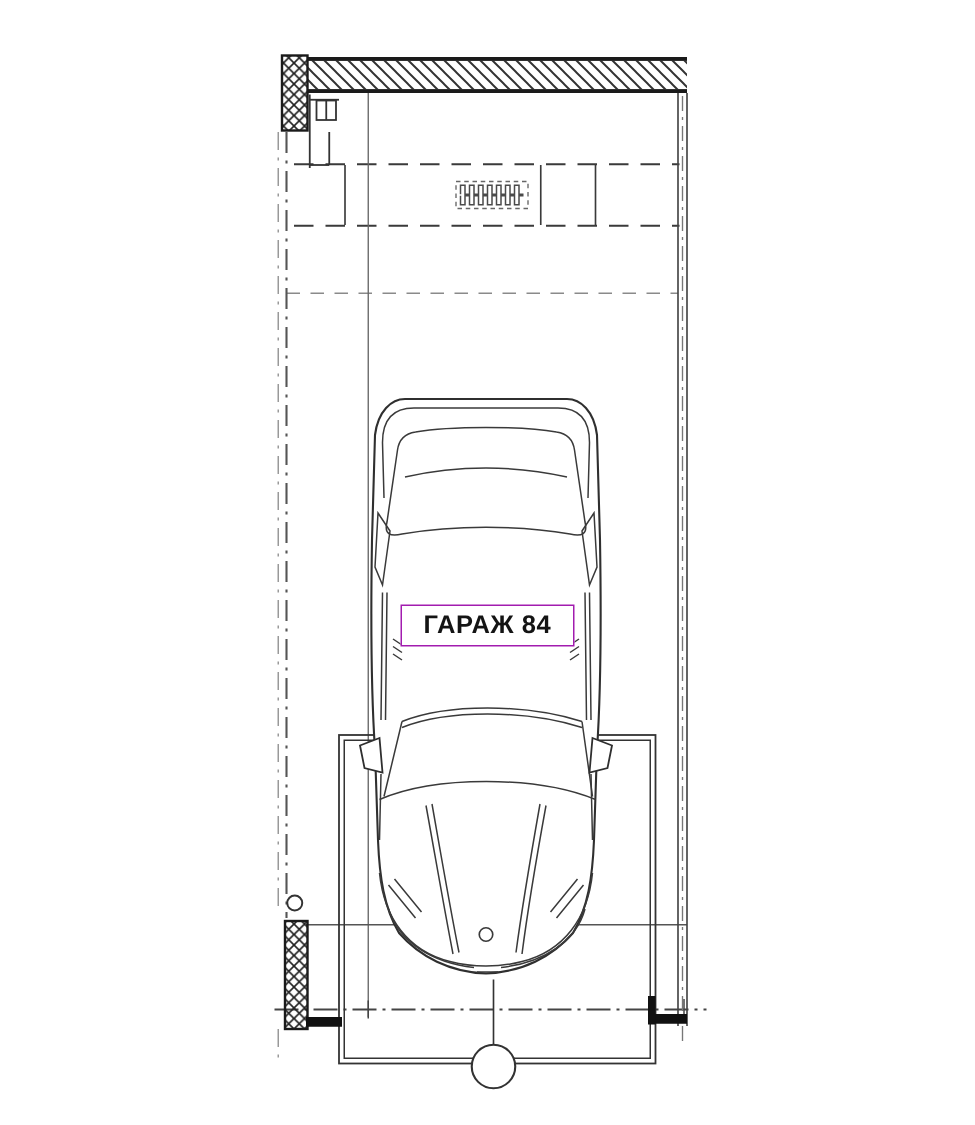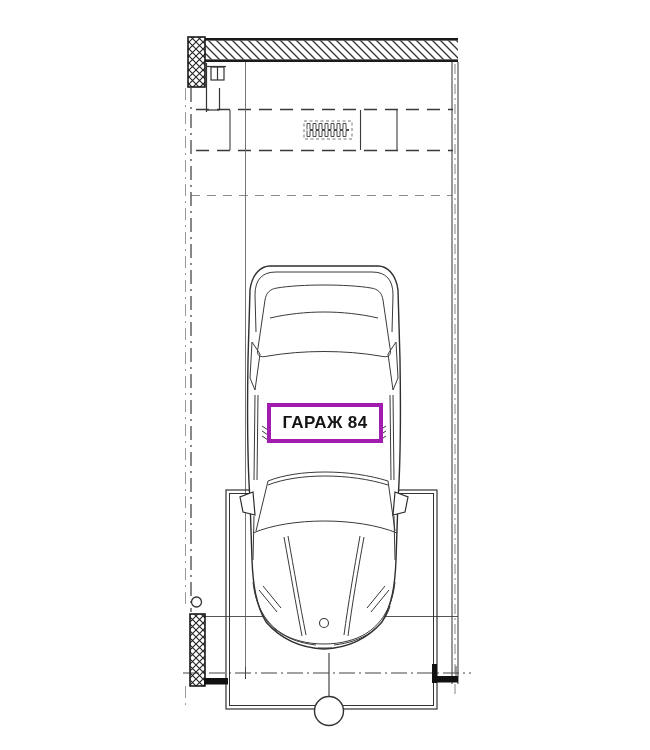--- a/index.html
+++ b/index.html
@@ -7,23 +7,23 @@
     position:relative;
     width:650px;height:750px;
     background:#ffffff;
     overflow:hidden;
     font-family:"Liberation Sans", sans-serif;
   }
   .plan-svg{position:absolute;left:0;top:0;}
   .room-label{
     position:absolute;
     left:267px;top:403px;
-    width:116px;height:40px;
+    width:116px;height:28px;
     background:#ffffff;
-    border:4px solid #a21caf;
+    border:1px solid #a21caf;
     box-sizing:border-box;
     display:flex;align-items:center;justify-content:center;
     font-weight:bold;
     font-size:17px;
     letter-spacing:0.4px;
     color:#141414;
     white-space:nowrap;
   }
 </style>
 </head>

